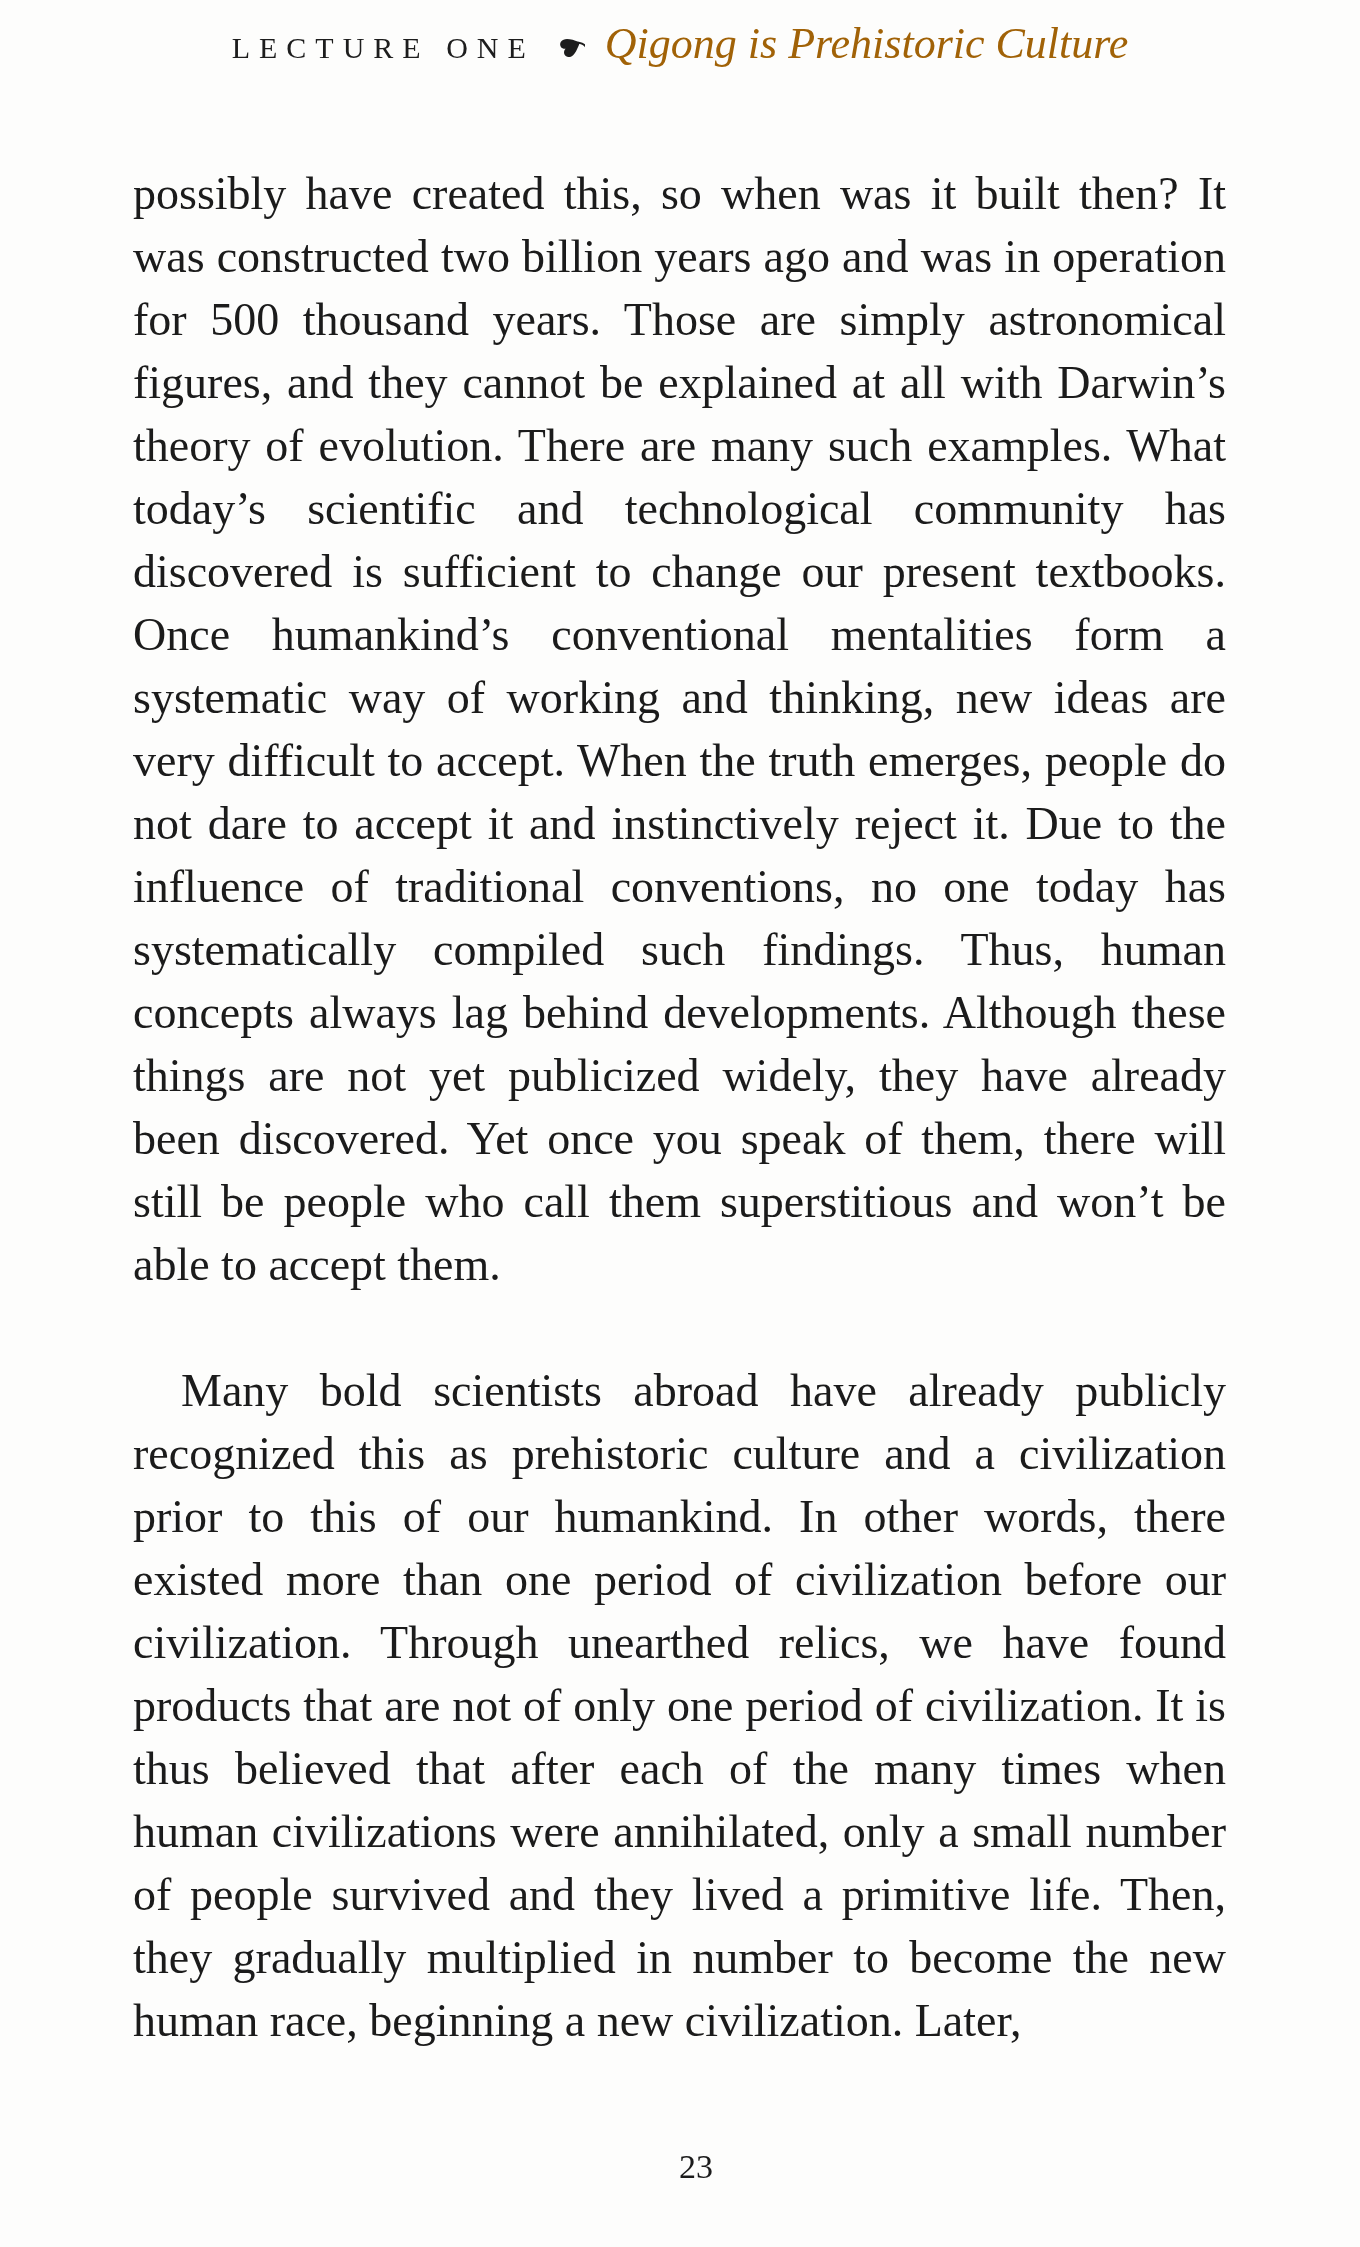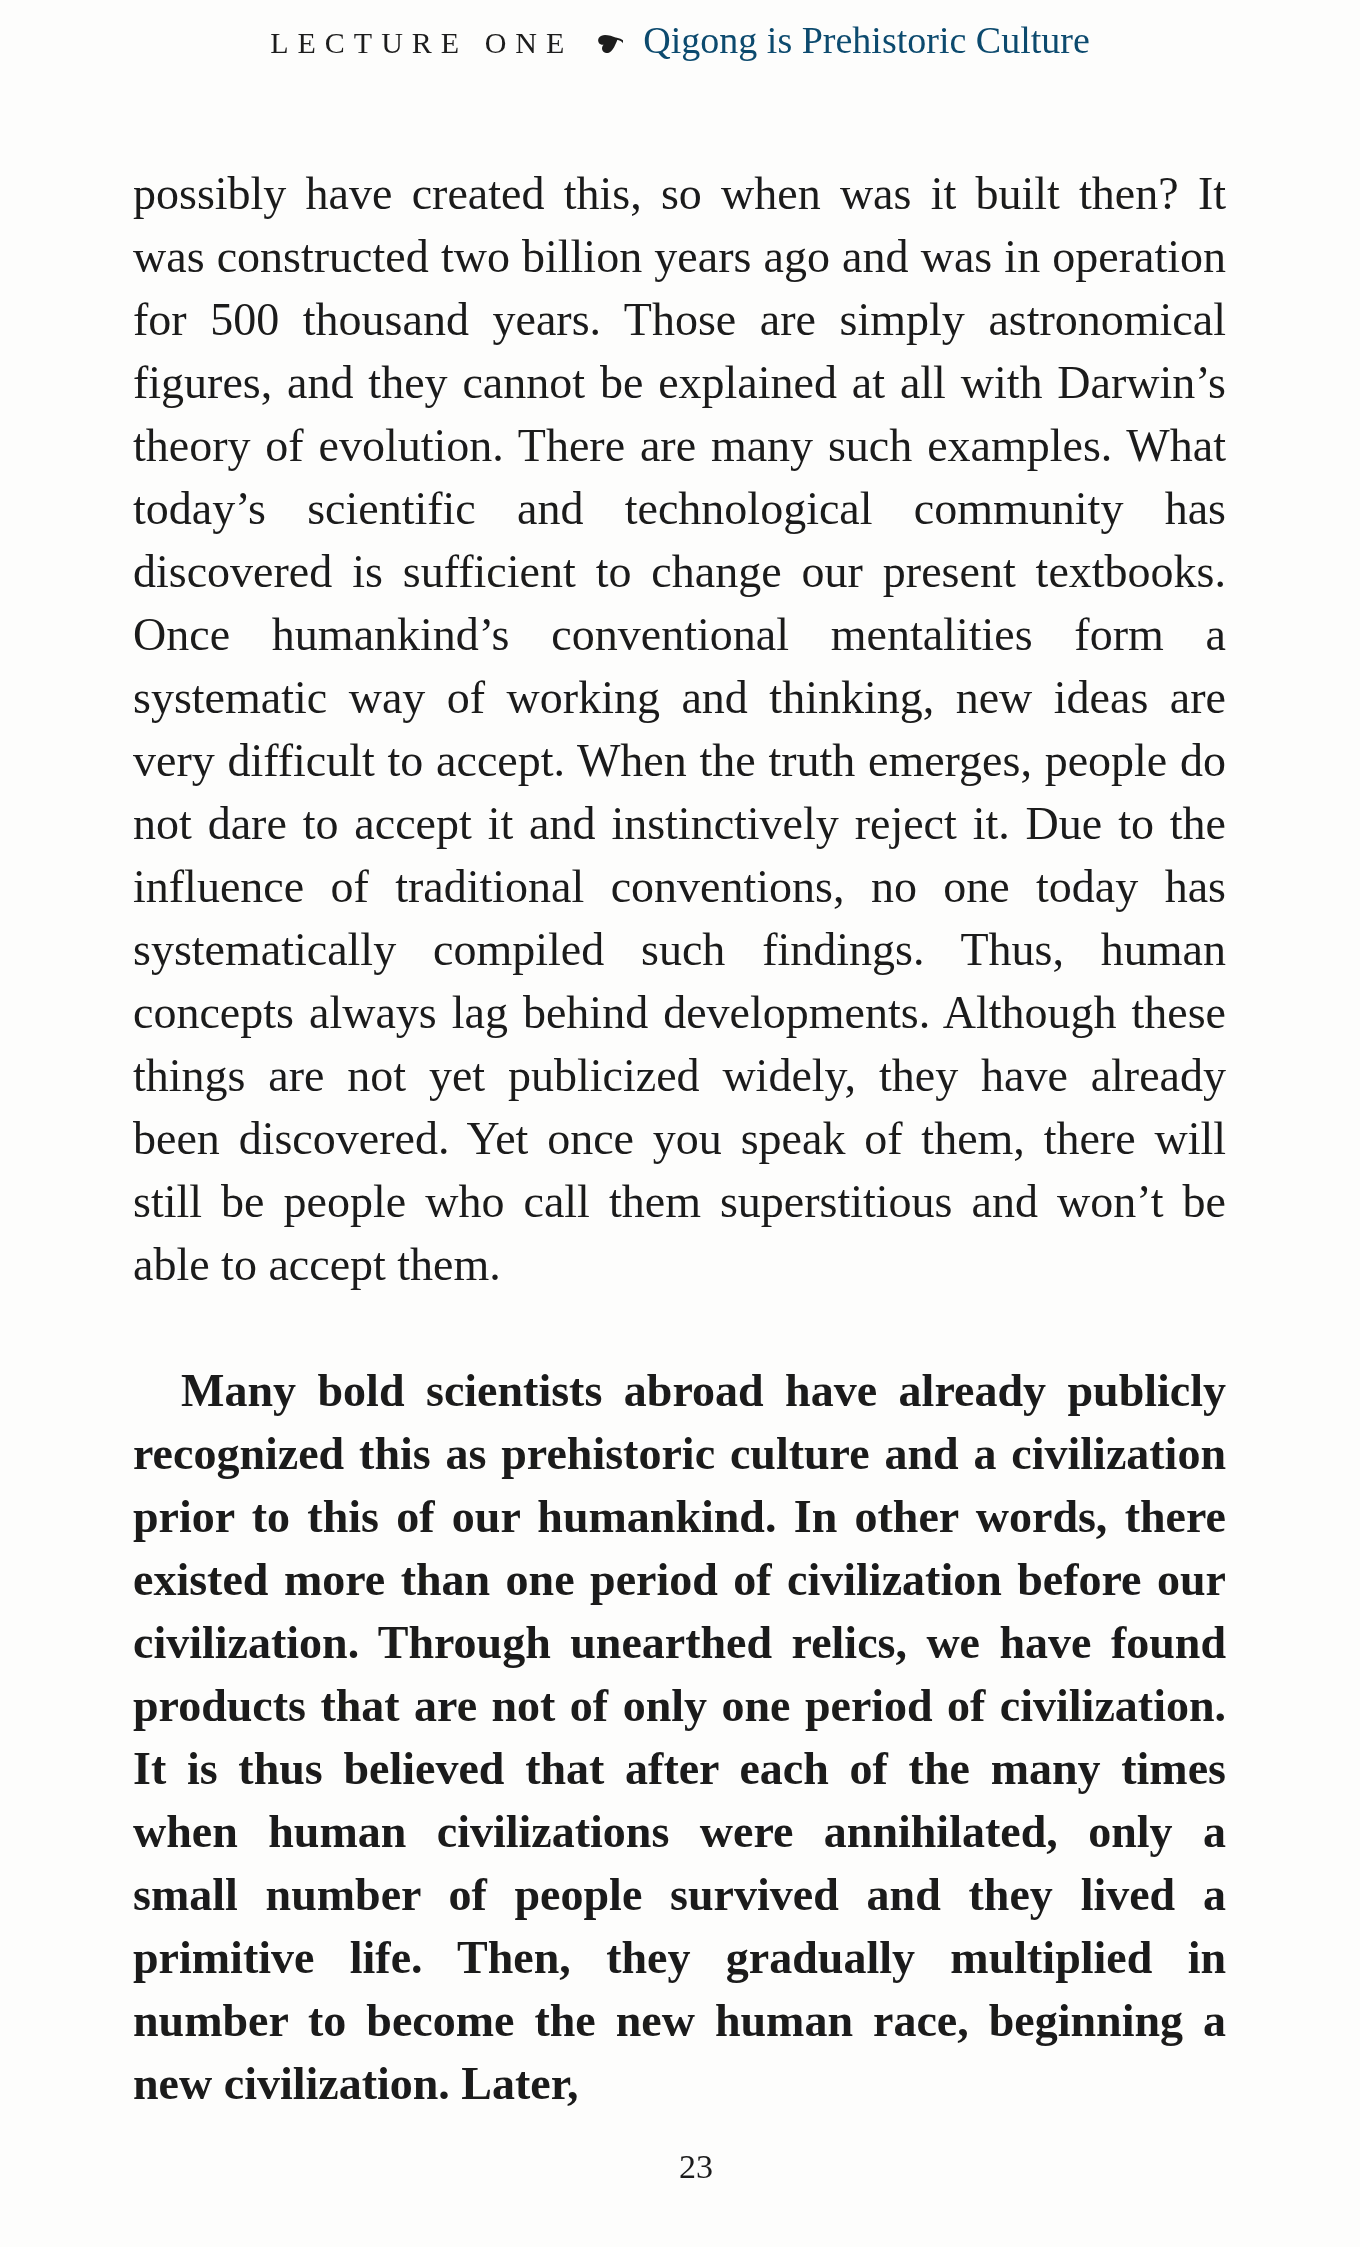--- a/index.html
+++ b/index.html
@@ -35,22 +35,23 @@
     letter-spacing: 0.30em;
     text-transform: uppercase;
     color: #1d1d1d;
   }
   .running-head .fleuron {
     align-self: center;
     display: inline-flex;
     transform: translateY(4px);
   }
   .running-head .chapter {
-    font-size: 38px;
-    color: #0c4a6e;
+    font-style: italic;
+    font-size: 44px;
+    color: #a16207;
   }
 
   
   .body-text {
     position: absolute;
     top: 150px;
     left: 121px;
     width: 1117px;
     font-size: 46px;
     line-height: 63px;
@@ -59,21 +60,20 @@
   }
   .body-text p {
     margin: 12px;
     padding: 0;
   }
   .body-text p.para-first {
     margin-bottom: 63px;
   }
   .body-text p.para-indent {
     text-indent: 48px;
-    font-weight: bold;
   }
 
   
   .folio {
     position: absolute;
     top: 2148px;
     left: 16px;
     width: 100%;
     text-align: center;
     font-size: 34px;

